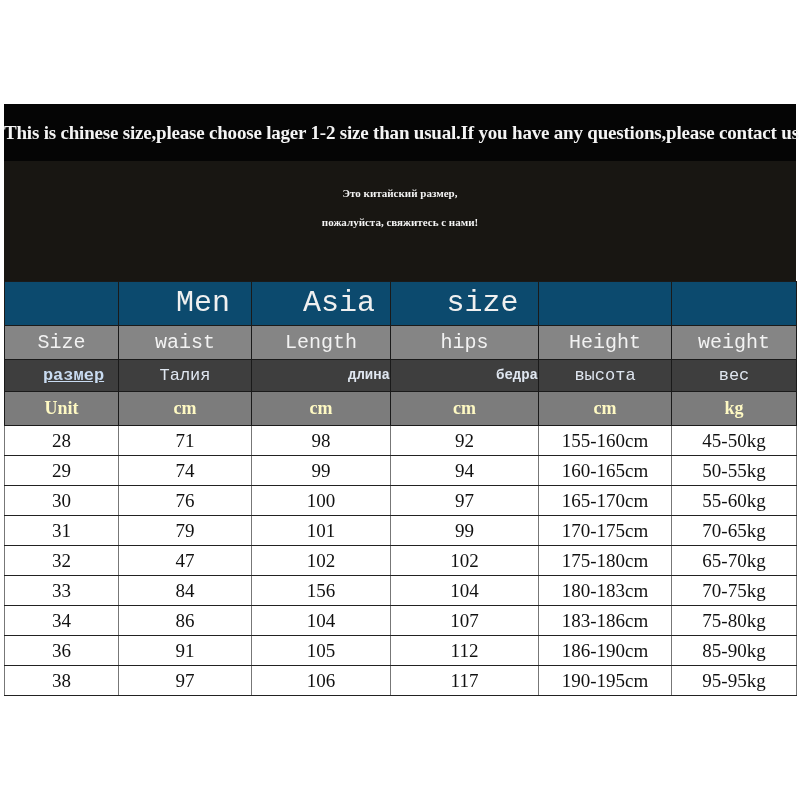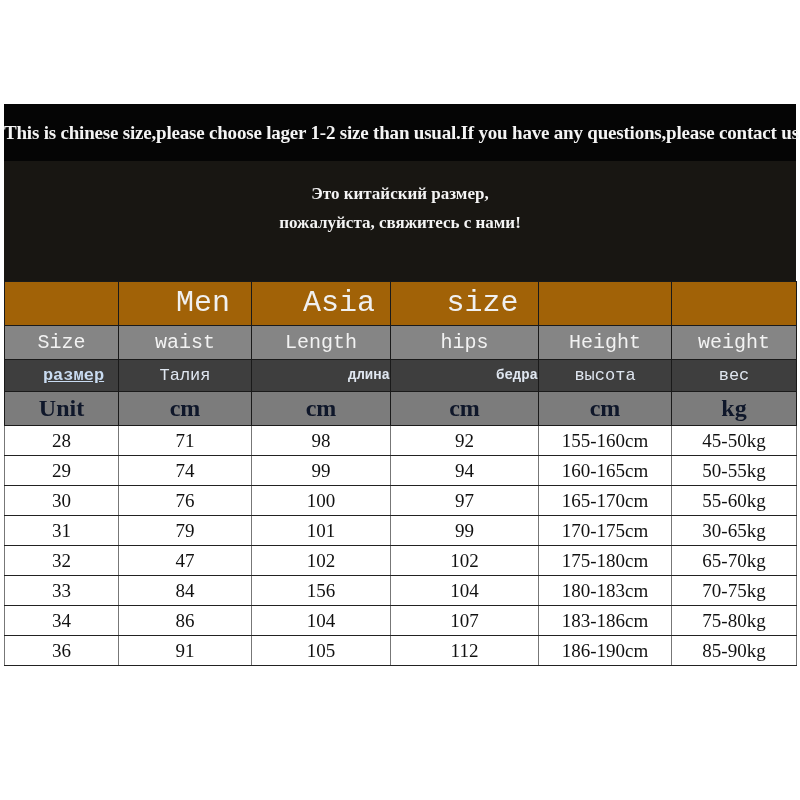--- a/index.html
+++ b/index.html
@@ -8,53 +8,53 @@
     position: absolute; left: 4px; top: 104px; width: 792px; height: 57px;
     background: #050505; color: #f4f4f4;
     font-family: "Liberation Serif", "DejaVu Serif", serif;
     font-size: 19px; font-weight: bold; line-height: 57px;
     text-align: center; letter-spacing: -0.2px; white-space: nowrap;
   }
   .banner-ru {
     position: absolute; left: 4px; top: 161px; width: 792px; height: 120px;
     background: #181612; color: #f4f4f4;
     font-family: "Liberation Serif", "DejaVu Serif", serif;
-    font-size: 17px; font-weight: bold; text-align: center;
+    font-size: 11px; font-weight: bold; text-align: center;
     box-sizing: border-box; padding-top: 18px; line-height: 29px;
   }
   .banner-ru div { white-space: nowrap; }
   table.size-table {
     position: absolute; left: 4px; top: 281px; width: 792px;
     border-collapse: collapse; table-layout: fixed;
   }
   table.size-table td {
     border: 1px solid #1a1a1a; text-align: center; padding: 0; overflow: hidden;
     white-space: nowrap;
   }
   tr.r-title td {
-    height: 43px; background: #a16207; color: #f0f0f0;
+    height: 43px; background: #0c4a6e; color: #f0f0f0;
     font-family: "Liberation Mono", "DejaVu Sans Mono", monospace;
     font-size: 30px; line-height: 43px; padding-left: 36px;
   }
   tr.r-en td {
     height: 33px; background: #858585; color: #f2f2f2;
     font-family: "Liberation Mono", "DejaVu Sans Mono", monospace;
     font-size: 20px; line-height: 33px;
   }
   tr.r-ru td {
     height: 31px; background: #3e3e3e; color: #dfe6f0;
     font-family: "Liberation Mono", "DejaVu Sans Mono", monospace;
     font-size: 17px; line-height: 31px;
   }
   tr.r-ru td.small { font-size: 14px; font-weight: bold; text-align: right; }
   tr.r-ru td .link { color: #c9dcf2; text-decoration: underline; font-weight: bold; margin-left: 24px; }
   tr.r-unit td {
-    height: 33px; background: #7c7c7c; color: #0f172a;
+    height: 33px; background: #7c7c7c; color: #fef9c3;
     font-family: "Liberation Serif", "DejaVu Serif", serif;
-    font-size: 24px; font-weight: bold; line-height: 33px;
+    font-size: 18px; font-weight: bold; line-height: 33px;
   }
   tr.r-data td {
     height: 29px; background: #ffffff; color: #111111;
     font-family: "Liberation Serif", "DejaVu Serif", serif;
     font-size: 19px; line-height: 29px;
     border-left: 1px solid #777; border-right: 1px solid #777;
     border-top: 1px solid #222; border-bottom: 1px solid #222;
   }
 </style>
 </head>
@@ -134,21 +134,21 @@
         <td>97</td>
         <td>165-170cm</td>
         <td>55-60kg</td>
       </tr>
       <tr class="r-data">
         <td>31</td>
         <td>79</td>
         <td>101</td>
         <td>99</td>
         <td>170-175cm</td>
-        <td>30-65kg</td>
+        <td>70-65kg</td>
       </tr>
       <tr class="r-data">
         <td>32</td>
         <td>47</td>
         <td>102</td>
         <td>102</td>
         <td>175-180cm</td>
         <td>65-70kg</td>
       </tr>
       <tr class="r-data">
@@ -168,14 +168,22 @@
         <td>75-80kg</td>
       </tr>
       <tr class="r-data">
         <td>36</td>
         <td>91</td>
         <td>105</td>
         <td>112</td>
         <td>186-190cm</td>
         <td>85-90kg</td>
       </tr>
+      <tr class="r-data">
+        <td>38</td>
+        <td>97</td>
+        <td>106</td>
+        <td>117</td>
+        <td>190-195cm</td>
+        <td>95-95kg</td>
+      </tr>
     </tbody>
 </table>
 
 </body></html>

